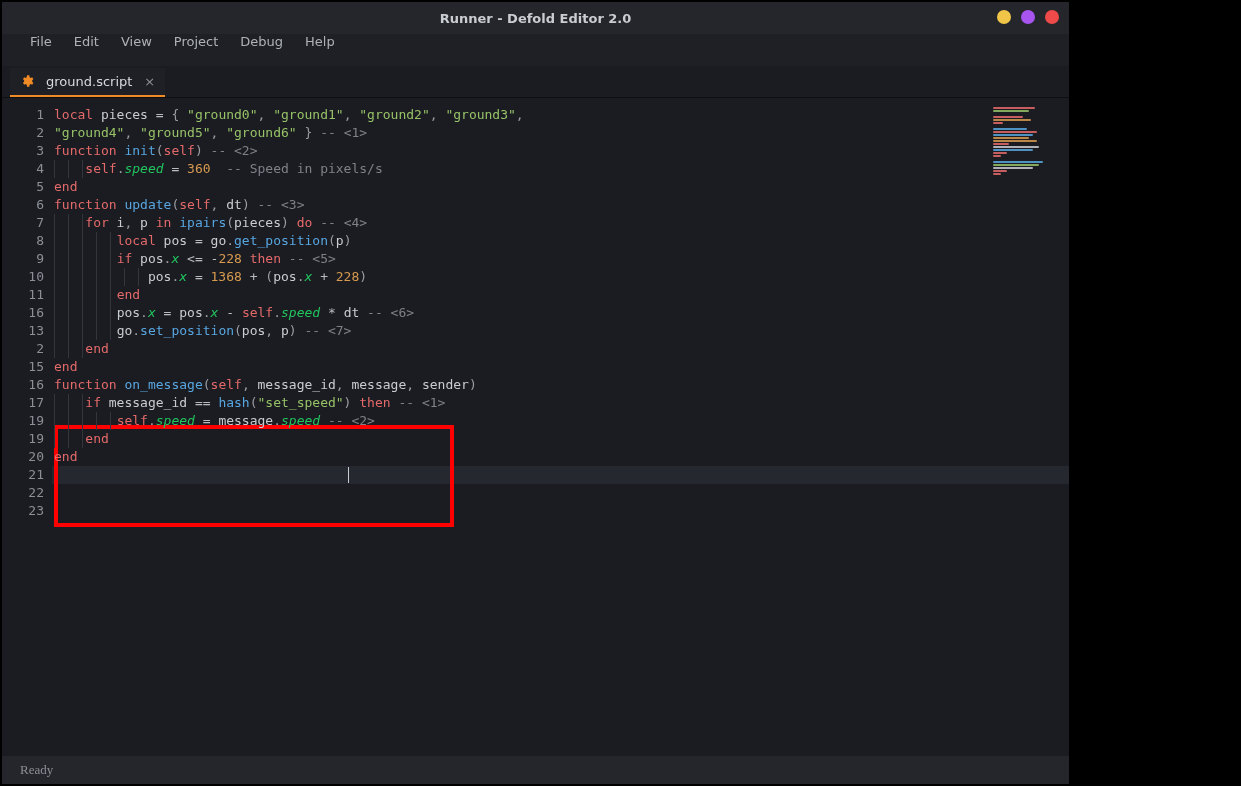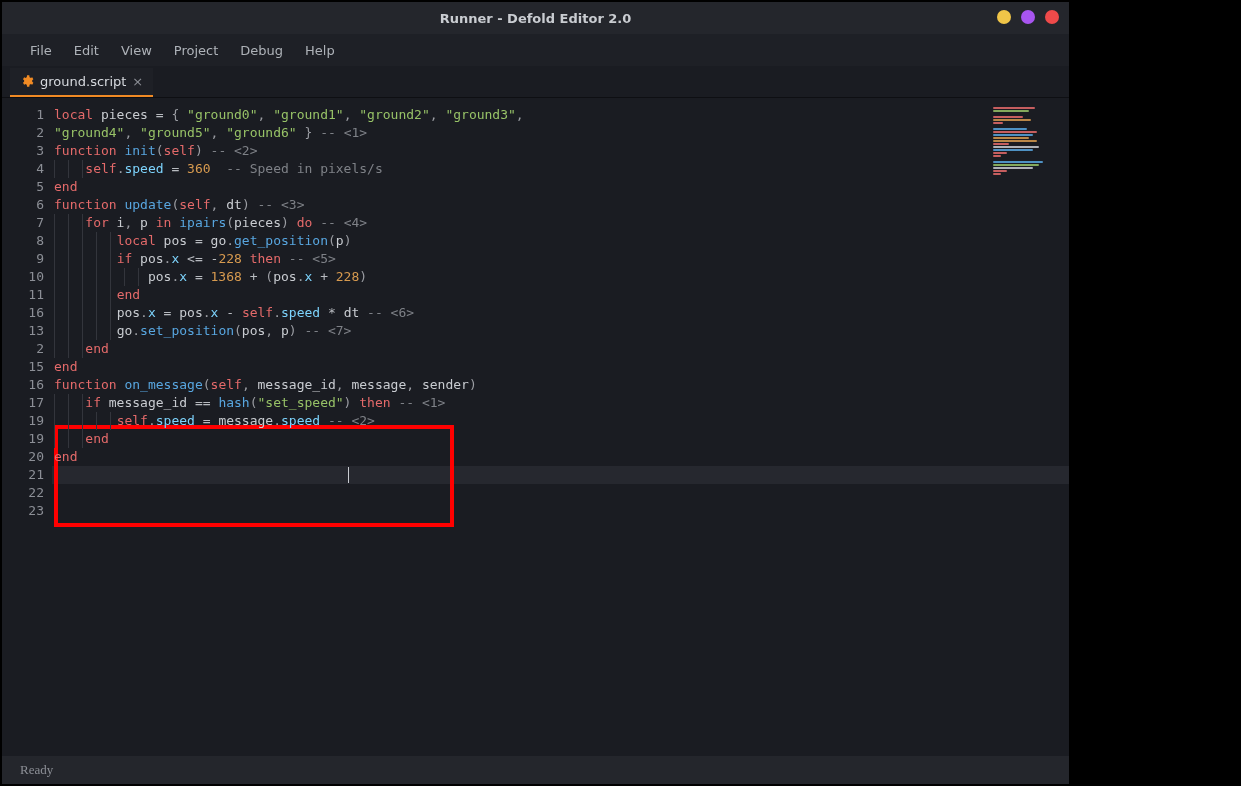--- a/index.html
+++ b/index.html
@@ -24,32 +24,32 @@
     position:relative;
     color:#c9ccd1; font-weight:600; font-size:13px;
   }
   .traffic {
     position:absolute; right:10px; top:8px;
     display:flex; gap:10px;
   }
   .traffic span { width:14px; height:14px; border-radius:50%; display:block; }
   .menubar {
     height:32px; background:#1e2026;
-    display:flex; align-items:center; gap:22px;
+    display:flex; gap:22px;
     padding-left:28px; color:#aeb2b8; font-size:13px;
   }
   .menubar span { cursor:default; }
   .tabbar {
     height:32px; background:#1a1c22;
     display:flex; align-items:flex-end;
     padding-left:8px;
     border-bottom:1px solid #0e0f13;
   }
   .tab {
-    display:flex; align-items:flex-start; gap:6px;
+    display:flex; align-items:flex-start; gap:12px;
     padding:6px 10px; font-size:13px; color:#d6d9de;
     border-bottom:2px solid #f08a24;
     background:#1e2026;
   }
   .tab .gear { width:14px; height:14px; }
   .editor {
     flex:1; display:flex; position:relative;
     background:#1a1c22;
     font-family:"DejaVu Sans Mono","Consolas",monospace;
     font-size:13px; line-height:18px;
@@ -63,21 +63,21 @@
   .code {
     flex:1; padding:8px 0 0 2px; color:#c9ccd1;
     position:relative;
   }
   .code pre { margin:0; white-space:pre; }
   .tok-kw    { color:#e46a6a; }
   .tok-str   { color:#97c267; }
   .tok-num   { color:#d79a4f;text-align:right; }
   .tok-func  { color:#58a6e0; }
   .tok-var   { color:#c9ccd1; }
-  .tok-prop  { color:#7dd3fc; }
+  .tok-prop  { color:#22c55e;font-style:italic; }
   .tok-op    { color:#b8bbc0; }
   .tok-cmt   { color:#7e8187; }
   .tok-punc  { color:#9b9da3; }
   .tok-this  { color:#e46a6a; }
   .hl-line {
     position:absolute; left:0; right:0;
     height:18px; background:#26282f;
     z-index:0;
   }
   .code pre, .redbox, .cursor { position:relative; z-index:1; }

